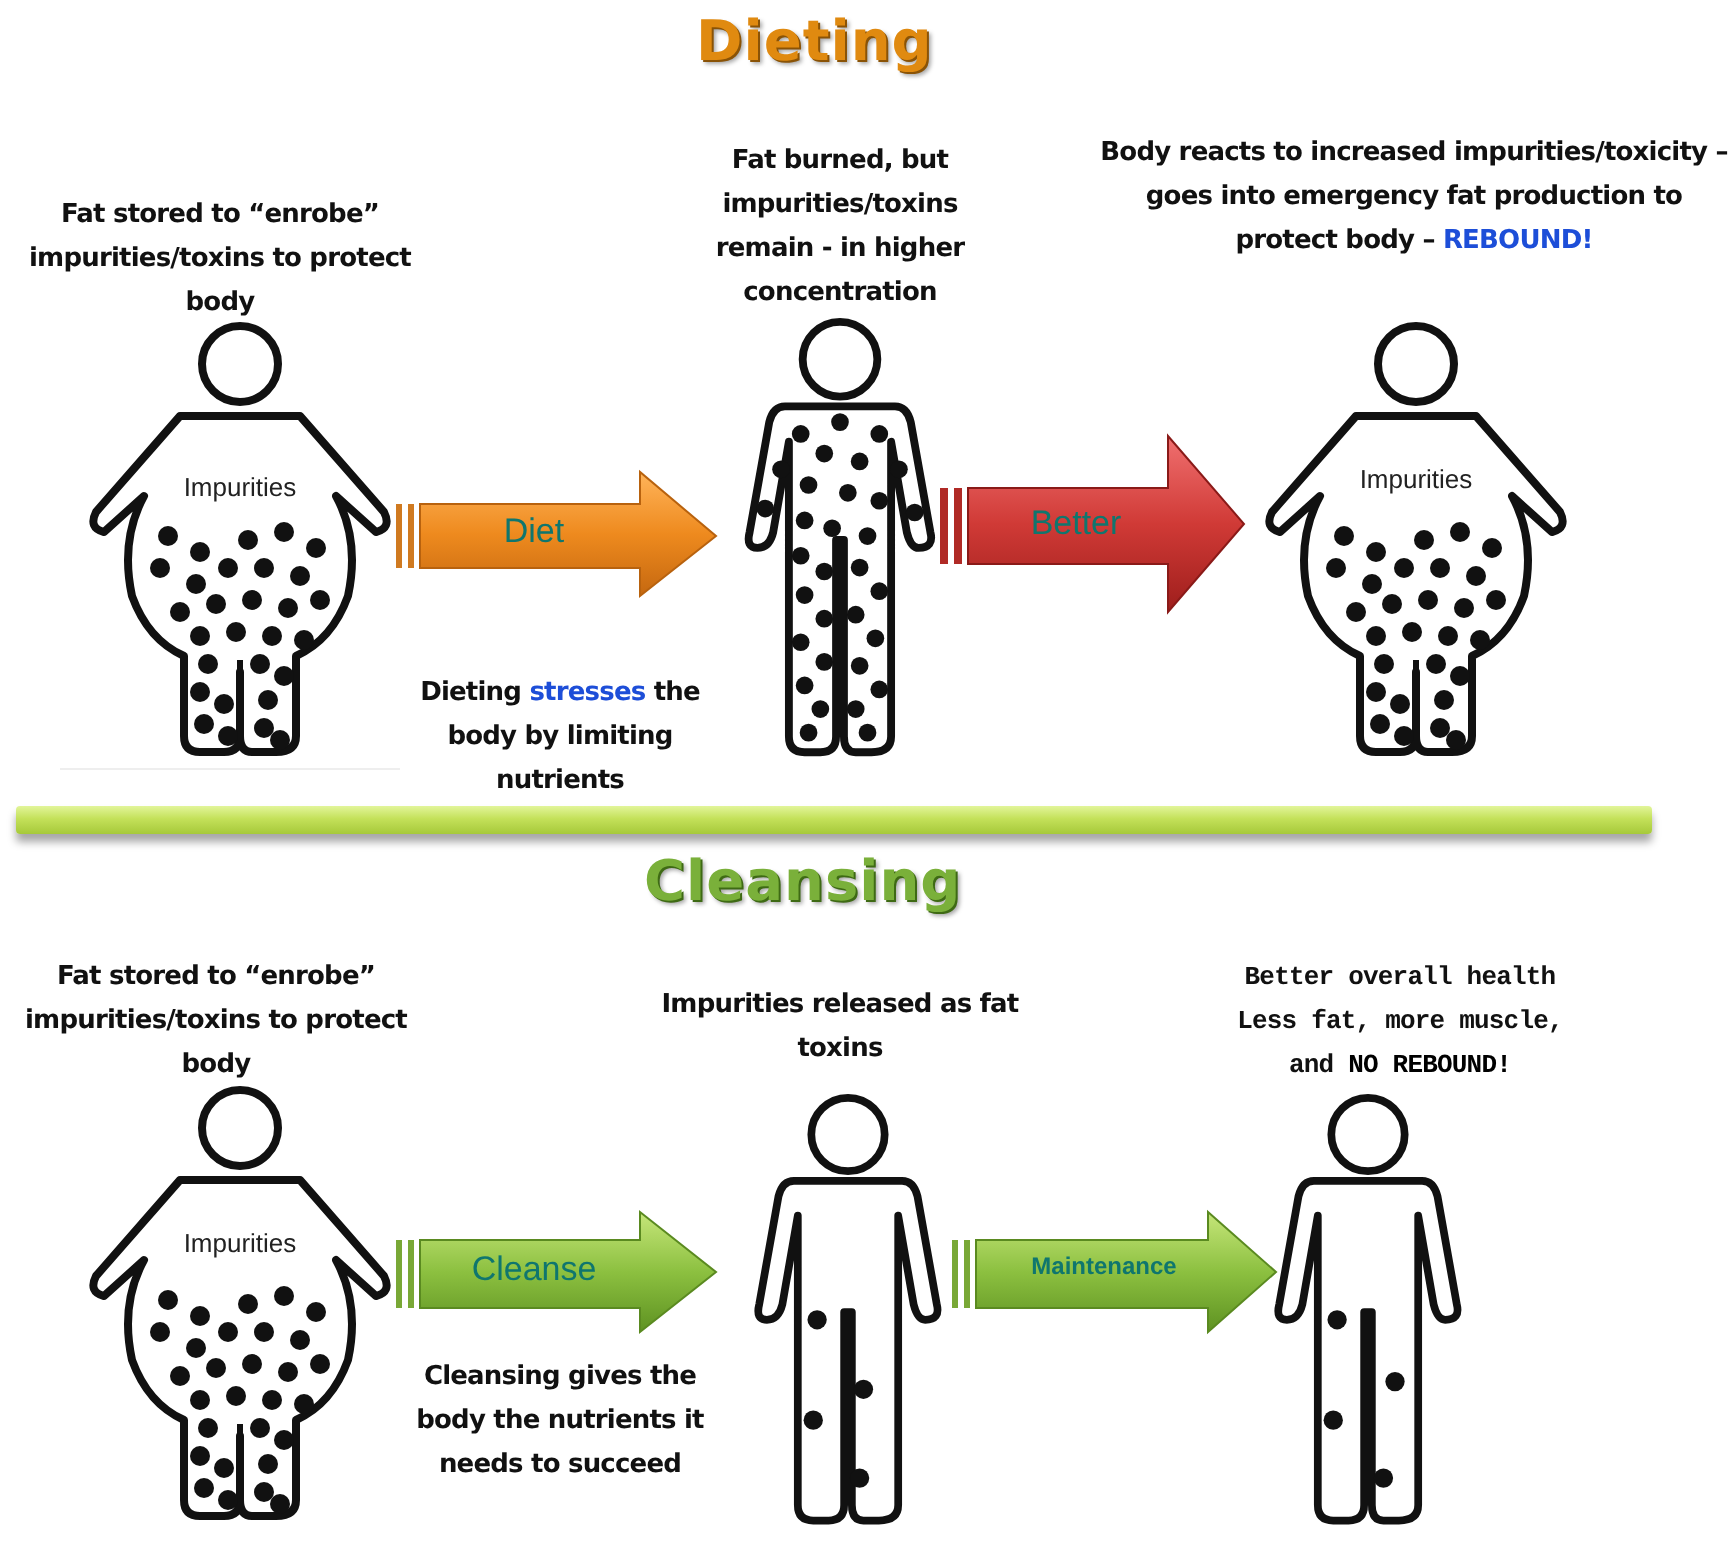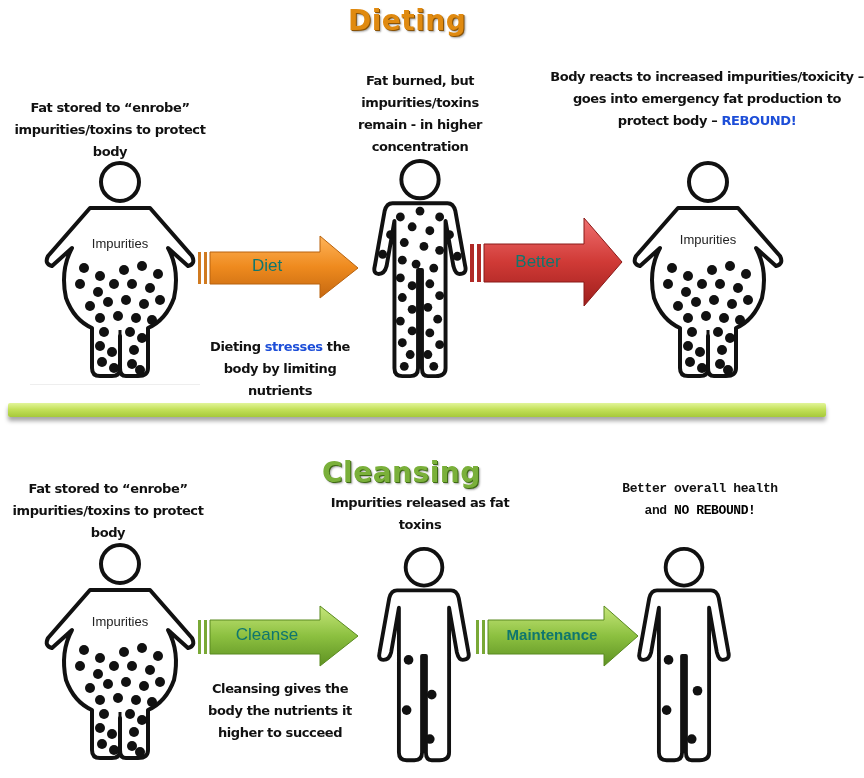--- a/index.html
+++ b/index.html
@@ -154,26 +154,27 @@
 <div class="arrow-label" style="left:488px; top:252px; width:100px;">Better</div>
 
 <svg class="abs" style="left:628px; top:160px;" width="160" height="222" viewBox="0 0 160 222">
   <use href="#fat-body"></use>
     <use href="#fat-dots"></use>
   <text x="80" y="84" text-anchor="middle" font-family="Liberation Sans, sans-serif" font-size="13" fill="#222">Impurities</text>
 </svg>
 
 <div class="divider"></div>
 
-<div class="title title-cleansing" style="left:322px; top:424px;margin-top:32px;">Cleansing</div>
+<div class="title title-cleansing" style="left:322px; top:424px;">Cleansing</div>
 
 <div class="caption" style="left:8px; top:478px; width:200px;">Fat stored to “enrobe” impurities/toxins to protect body</div>
 <div class="caption" style="left:320px; top:492px; width:200px;">Impurities released as fat toxins</div>
 <div class="caption" style="left:590px; top:478px; width:220px;font-family:Liberation Mono, monospace;">
   <div>Better overall health</div>
+  <div>Less fat, more muscle,</div>
   <div><span>and </span><span class="green">NO REBOUND!</span></div>
 </div>
 
 <svg class="abs" style="left:40px; top:542px;" width="160" height="222" viewBox="0 0 160 222">
   <use href="#fat-body"></use>
     <use href="#fat-dots"></use>
   <text x="80" y="84" text-anchor="middle" font-family="Liberation Sans, sans-serif" font-size="13" fill="#222">Impurities</text>
 </svg>
 
 <svg class="arrow" style="left:196px; top:604px;" width="166" height="66" viewBox="0 0 166 66">
@@ -183,38 +184,38 @@
         <stop offset="0.5" stop-color="#8cc040"></stop>
         <stop offset="1" stop-color="#5e9222"></stop>
     </linearGradient>
   </defs>
   <rect x="2" y="16" width="3" height="34" fill="#79a836"></rect>
     <rect x="8" y="16" width="3" height="34" fill="#79a836"></rect>
   <path d="M14 16 L124 16 L124 2 L162 32 L124 62 L124 50 L14 50 Z" fill="url(#gGreen)" stroke="#5a8a20" stroke-width="1"></path>
 </svg>
 <div class="arrow-label" style="left:212px; top:625px; width:110px;">Cleanse</div>
 
-<div class="caption" style="left:200px; top:678px; width:160px;">Cleansing gives the body the nutrients it higher to succeed</div>
+<div class="caption" style="left:200px; top:678px; width:160px;">Cleansing gives the body the nutrients it needs to succeed</div>
 
 <svg class="abs" style="left:374px; top:546px;" width="100" height="222" viewBox="0 0 100 230">
   <use href="#thin-body"></use>
   <g fill="#111">
     <circle cx="34" cy="118" r="5"></circle>
       <circle cx="58" cy="154" r="5"></circle>
       <circle cx="32" cy="170" r="5"></circle>
       <circle cx="56" cy="200" r="5"></circle>
   </g>
 </svg>
 
 <svg class="arrow" style="left:474px; top:604px;" width="166" height="66" viewBox="0 0 166 66">
   <rect x="2" y="16" width="3" height="34" fill="#79a836"></rect>
     <rect x="8" y="16" width="3" height="34" fill="#79a836"></rect>
   <path d="M14 16 L130 16 L130 2 L164 32 L130 62 L130 50 L14 50 Z" fill="url(#gGreen)" stroke="#5a8a20" stroke-width="1"></path>
 </svg>
-<div class="arrow-label" style="left:490px; top:626px; width:124px; font-weight:bold; font-size:15px;">Maintenance</div>
+<div class="arrow-label" style="left:490px; top:626px; width:124px; font-weight:bold; font-size:12px;">Maintenance</div>
 
 <svg class="abs" style="left:634px; top:546px;" width="100" height="222" viewBox="0 0 100 230">
   <use href="#thin-body"></use>
   <g fill="#111">
     <circle cx="34" cy="118" r="5"></circle>
       <circle cx="64" cy="150" r="5"></circle>
       <circle cx="32" cy="170" r="5"></circle>
       <circle cx="58" cy="200" r="5"></circle>
   </g>
 </svg>

